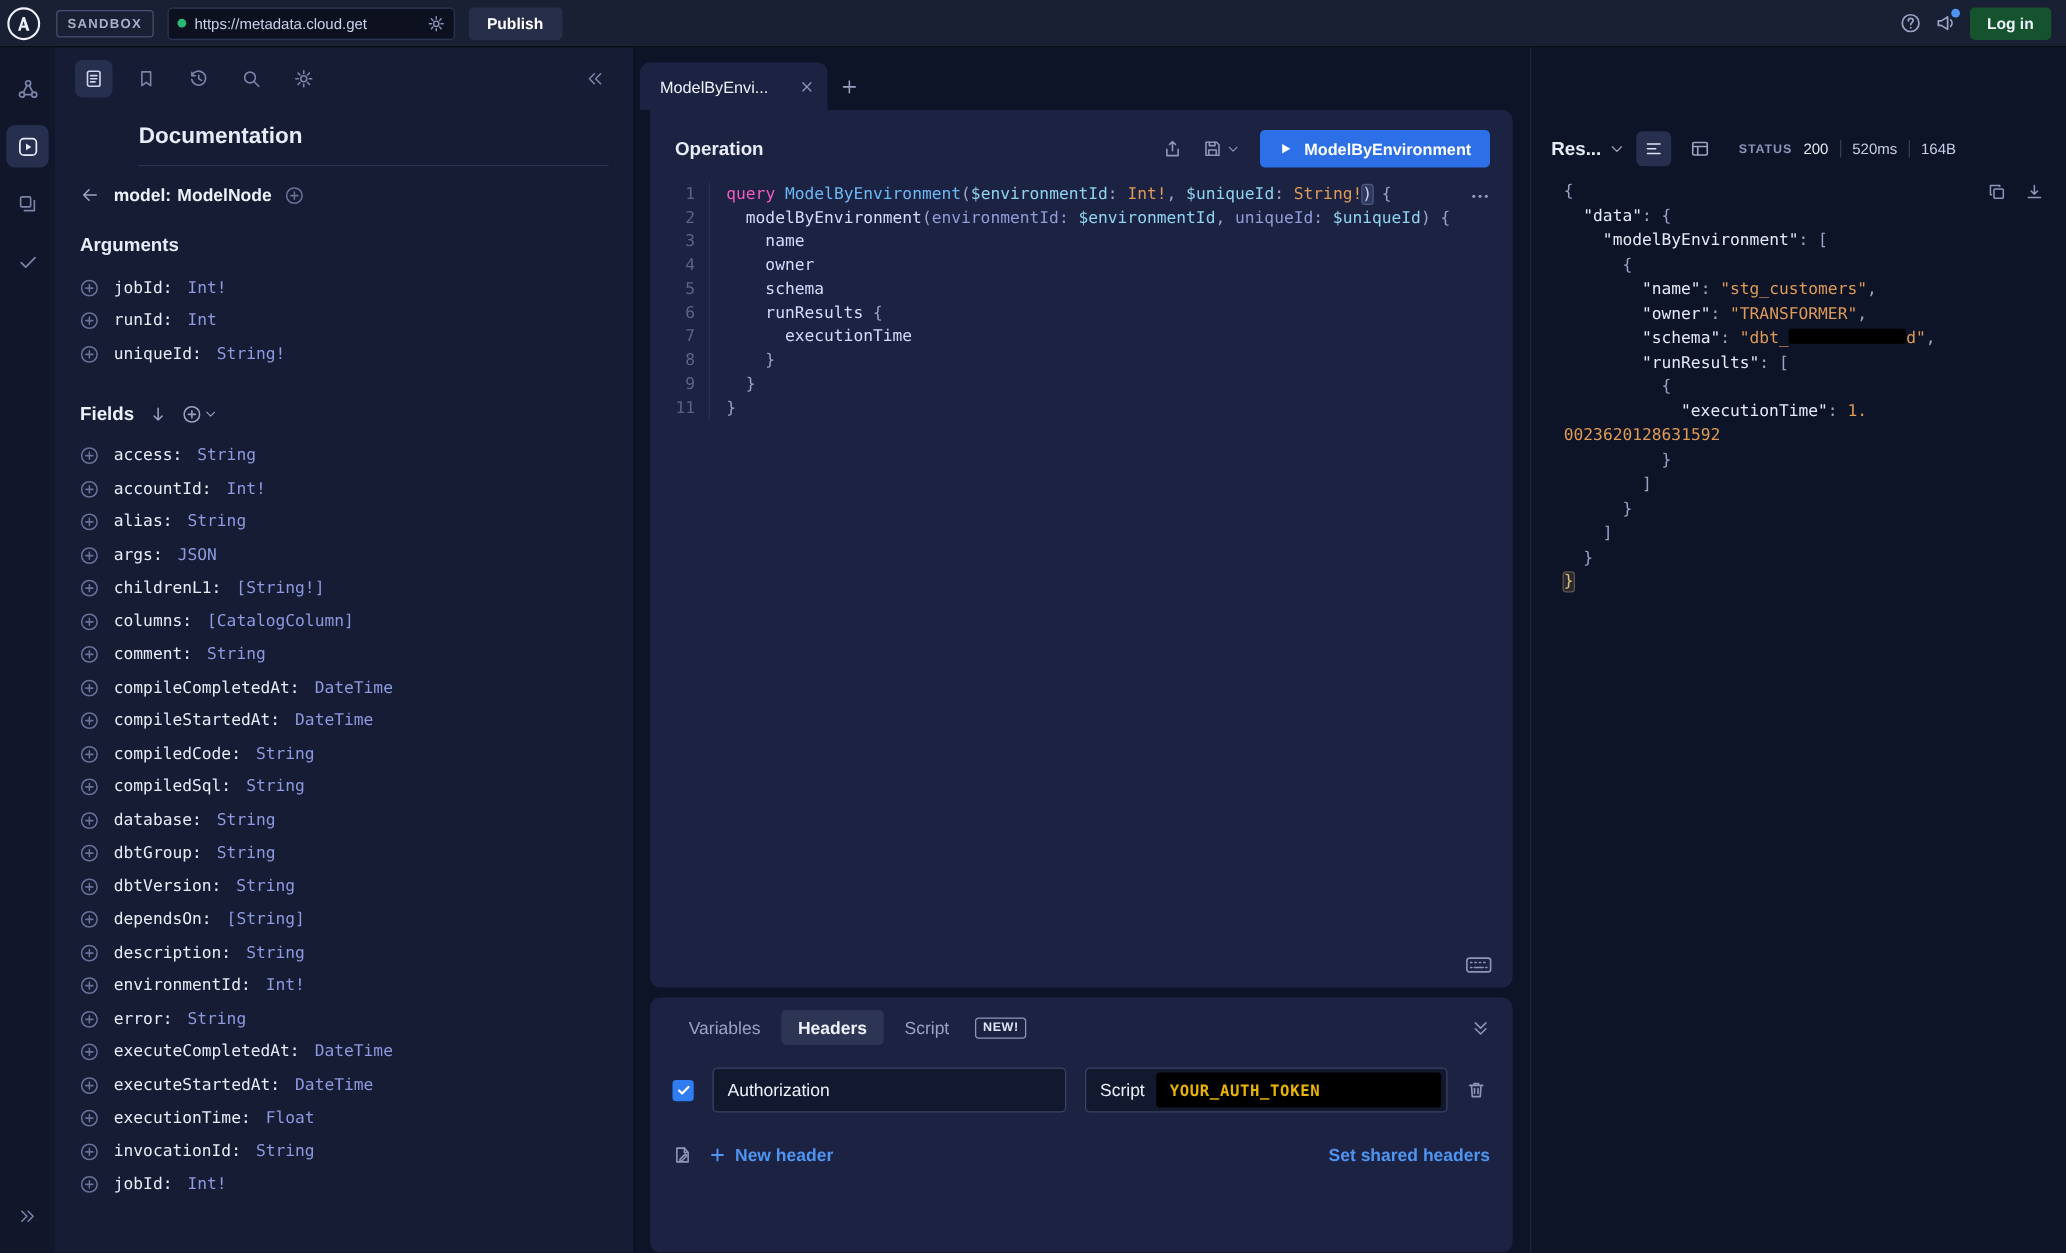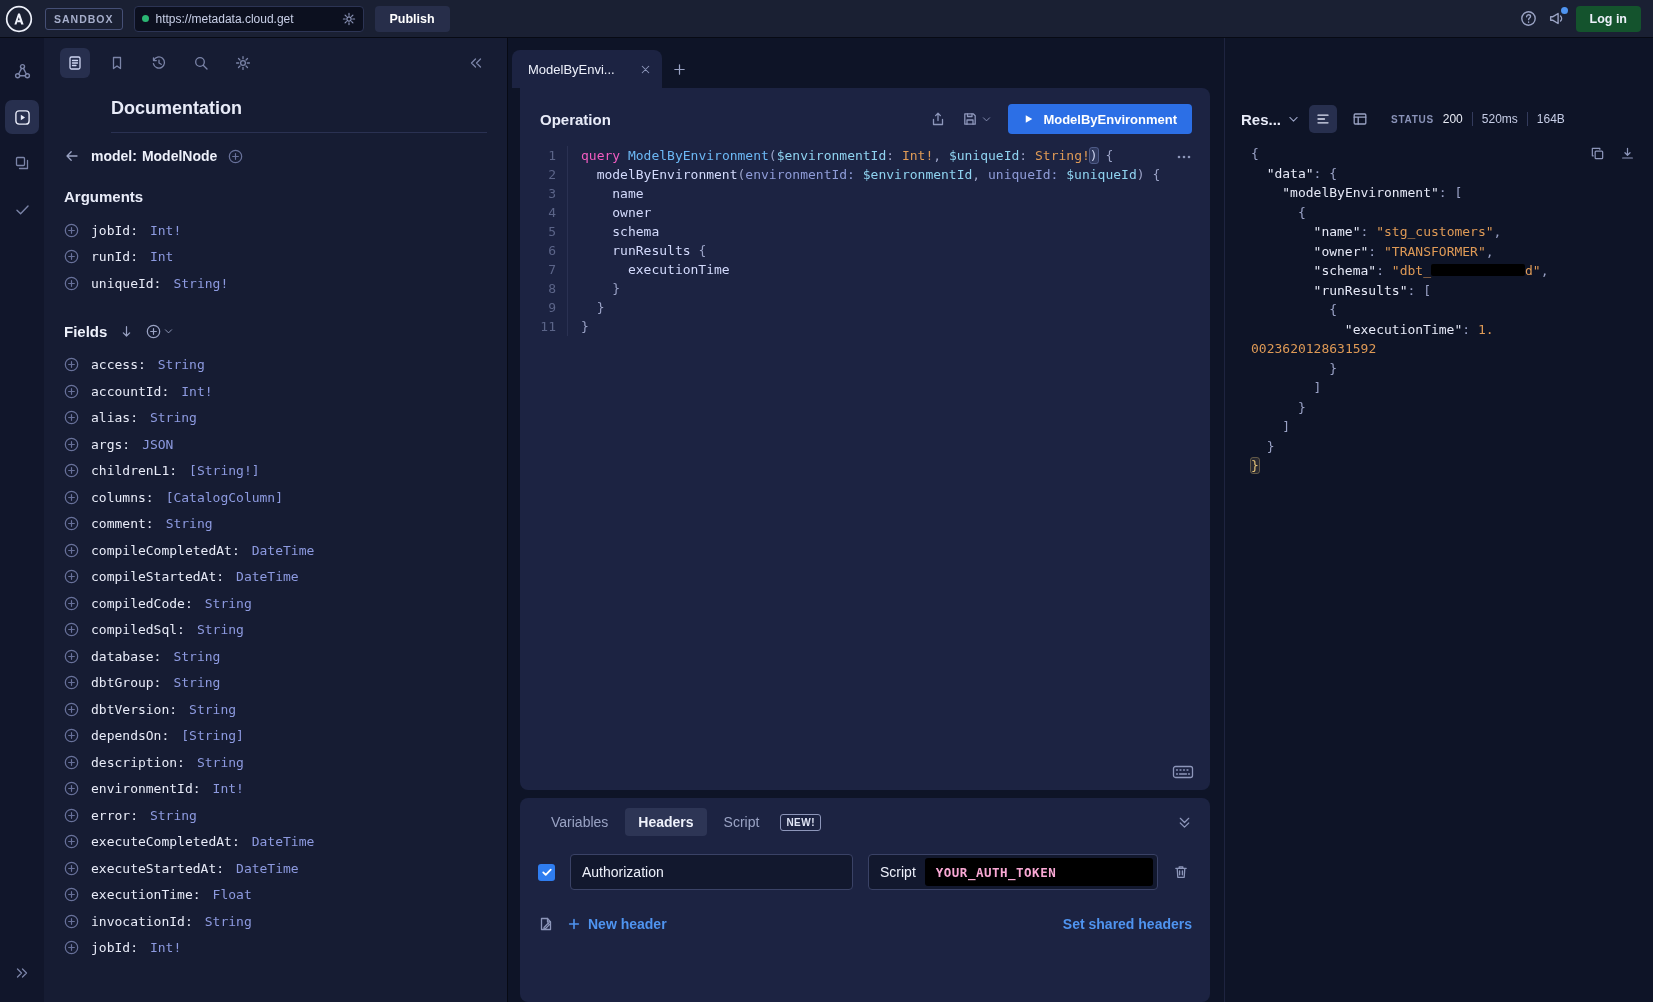--- a/index.html
+++ b/index.html
@@ -84,21 +84,21 @@
   .req-card { margin:8px 14px 0 12px; flex:1; background:#1c2342; border-radius:8px; padding:8px 18px 0; }
   .req-tabs { display:flex; align-items:center; gap:4px; height:32px; }
   .req-tab { padding:6px 13px; font-size:14px; color:#9aa3c4; border-radius:4px; }
   .req-tab.active { background:#2d3555; color:#eef1fb; font-weight:bold; }
   .badge-new { font-size:10px; font-weight:bold; color:#dfe4f5; border:1px solid #8d96ba; padding:2px 5px; border-radius:3px; margin-left:4px; letter-spacing:.5px; }
   .collapse2 { margin-left:auto; color:#8d96ba; display:flex; }
   .hdr-row { display:flex; align-items:center; gap:15px; margin-top:16px; }
   .chk { width:17px; height:17px; background:#2f7df0; border-radius:3px; display:flex; align-items:center; justify-content:center; flex-shrink:0; }
   .key-input { width:283px; height:36px; border:1px solid #3a4266; border-radius:4px; background:#12182e; color:#eef1fb; font-size:14px; padding:0 11px; font-family:"Liberation Sans",sans-serif; outline:none; }
   .val-input { width:290px; height:36px; border:1px solid #3a4266; border-radius:4px; background:#12182e; display:flex; align-items:center; gap:9px; padding:0 4px 0 11px; font-size:14px; color:#eef1fb; }
-  .val-token { flex:1; height:28px; background:#000; border-radius:3px; display:flex; align-items:center; padding:0 11px; font-size:12.5px; font-weight:bold; color:#f9a8d4; letter-spacing:.5px; white-space:nowrap; overflow:hidden; }
+  .val-token { flex:1; height:28px; background:#000; border-radius:3px; display:flex; align-items:center; padding:0 11px; font-size:12.5px; font-weight:bold; color:#eab308; letter-spacing:.5px; white-space:nowrap; overflow:hidden; }
   .trash-btn { color:#8d96ba; display:flex; }
   .req-foot { display:flex; align-items:center; gap:13px; margin-top:26px; color:#8d96ba; }
   .link-blue { color:#4f94f0; font-size:14px; font-weight:bold; display:flex; align-items:center; gap:7px; }
   .req-foot .right { margin-left:auto; }
 
   
   .resp { width:429px; border-left:1px solid #1e2440; display:flex; flex-direction:column; padding-top:64px; }
   .resp-head { display:flex; align-items:center; gap:9px; height:34px; padding:0 16px; }
   .resp-title-grp { display:flex; align-items:center; gap:6px; }
   .resp-title { font-size:15px; font-weight:bold; }

